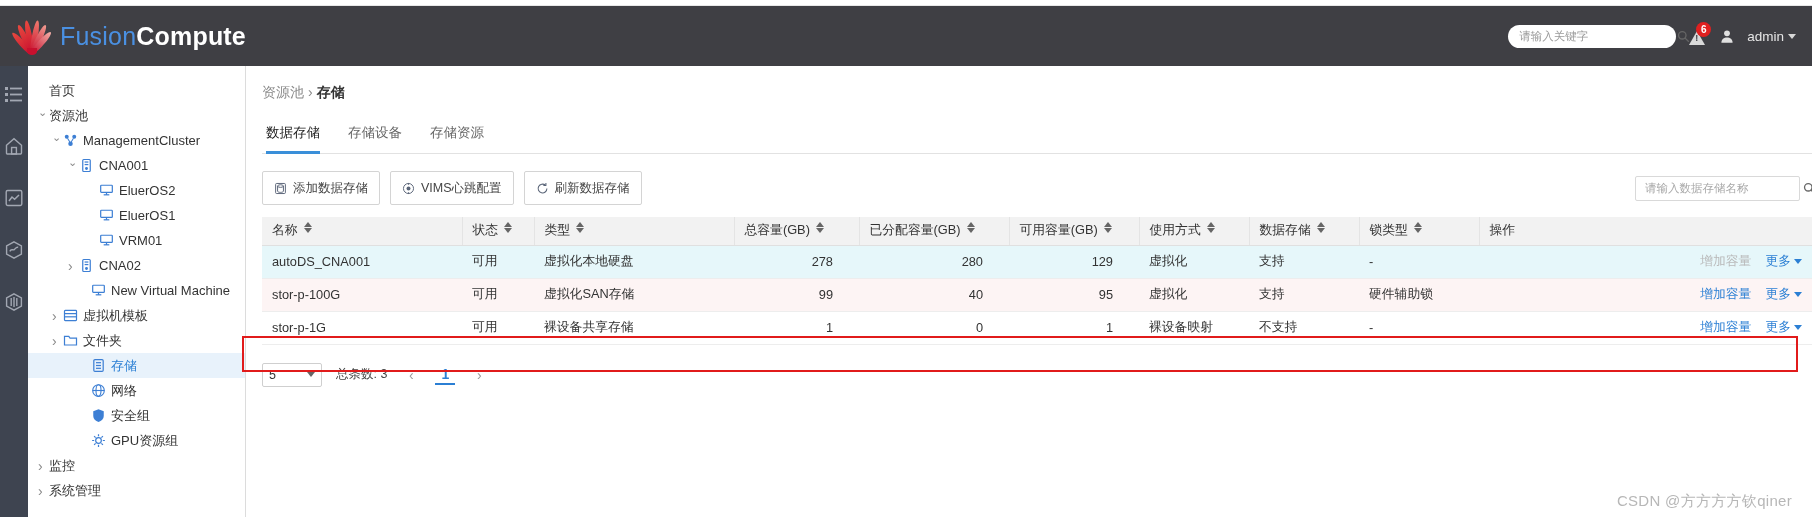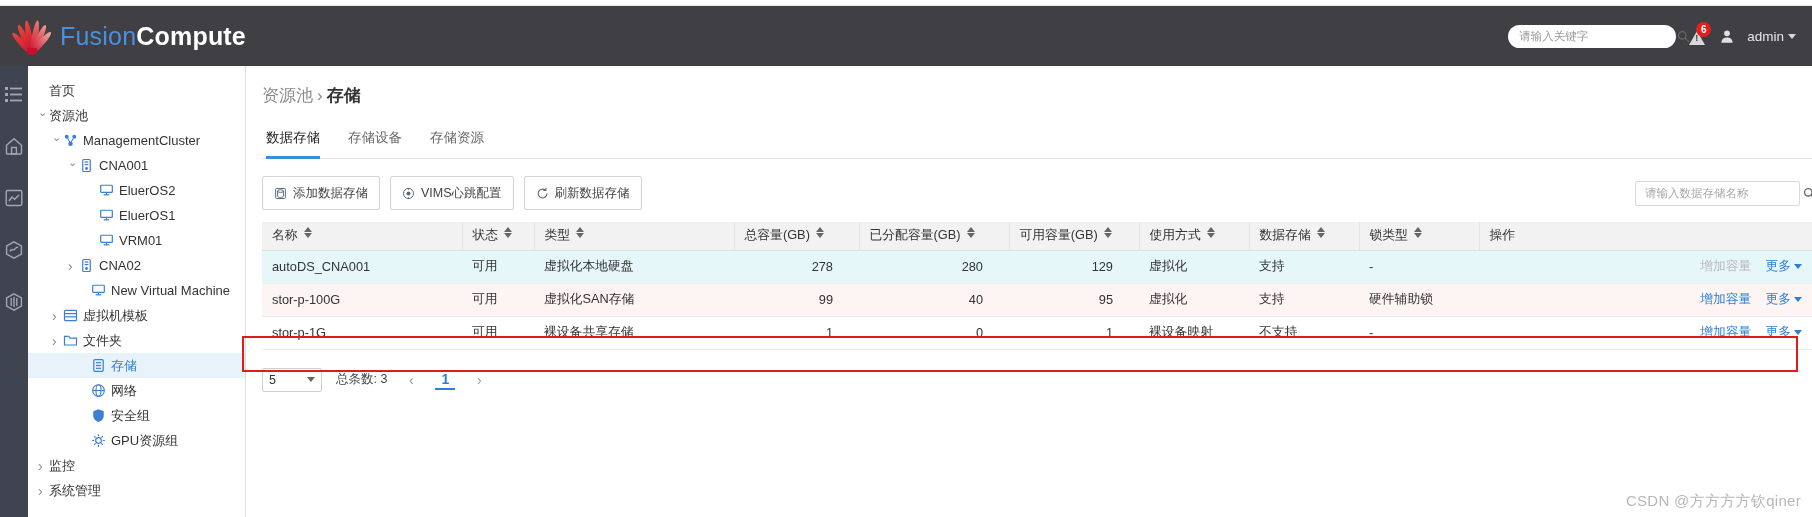--- a/index.html
+++ b/index.html
@@ -89,21 +89,21 @@
   .t-ic { width: 15px; height: 15px; margin-right: 5px; flex: none; }
   .t-label { line-height: 1; }
   .ind1 { padding-left: 10px; }
   .ind2 { padding-left: 24px; }
   .ind3 { padding-left: 40px; }
   .ind4 { padding-left: 60px; }
   .ind5 { padding-left: 52px; }
 
   
   .main { flex: 1; background: #fff; padding: 18px 0 0 16px; position: relative; }
-  .crumb { font-size: 17px; color: #8a8a8a; margin-bottom: 22px; }
+  .crumb { font-size: 14px; color: #8a8a8a; margin-bottom: 22px; }
   .crumb b { color: #333; font-weight: 700; }
   .crumb .sep { margin: 0 4px; }
 
   .tabs { display: flex; gap: 28px; border-bottom: 1px solid #e2e2e2;
     padding-left: 4px; margin-right: 0; }
   .tab { font-size: 13.5px; color: #666; padding-bottom: 9px; cursor: pointer;
     border-bottom: 3px solid transparent; margin-bottom: -1px; }
   .tab.on { color: #222; border-bottom-color: #3a8fd9; }
 
   .toolbar { display: flex; align-items: center; margin-top: 17px; padding-right: 12px; }
@@ -149,21 +149,21 @@
     font-size: 12.5px; color: #444; }
   .page-size { width: 60px; height: 24px; border: 1px solid #cfcfcf; border-radius: 2px;
     display: flex; align-items: center; justify-content: space-between; padding: 0 6px;
     background: #fff; cursor: pointer; font-size: 12.5px; color: #333; }
   .ps-caret { width: 0; height: 0; border-left: 4px solid transparent;
     border-right: 4px solid transparent; border-top: 5px solid #666; }
   .pg { width: 20px; height: 20px; display: flex; align-items: center;
     justify-content: center; color: #9a9a9a; cursor: pointer; font-size: 14px; }
   .pg.cur { color: #2b7fd4; font-weight: 700; border-bottom: 2px solid #2b7fd4; }
 
-  .watermark { position: absolute; right: 11px; bottom: 6px; color: #b7b7b7;
+  .watermark { position: absolute; right: 20px; bottom: 6px; color: #b7b7b7;
     font-size: 15px; letter-spacing: .3px; }
 </style>
 </head>
 <body>
 
 <div class="app">
 
   <div class="preheader"></div>
 
   <div class="header">

